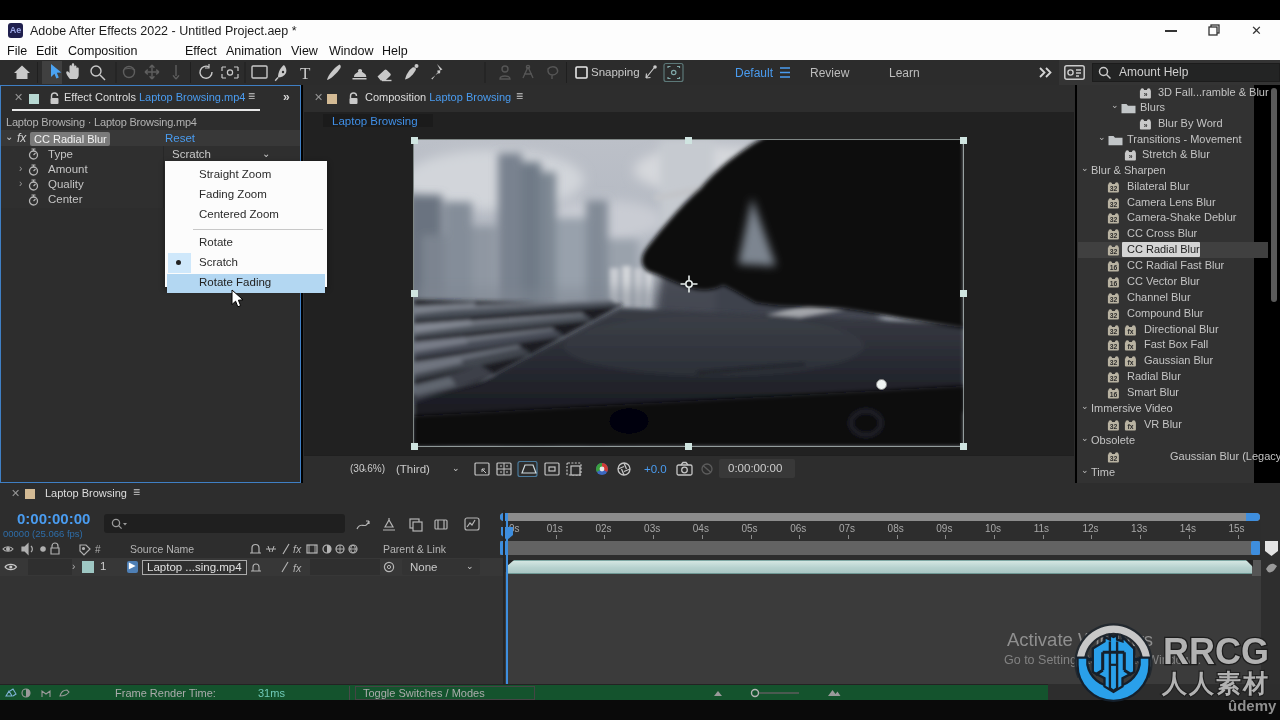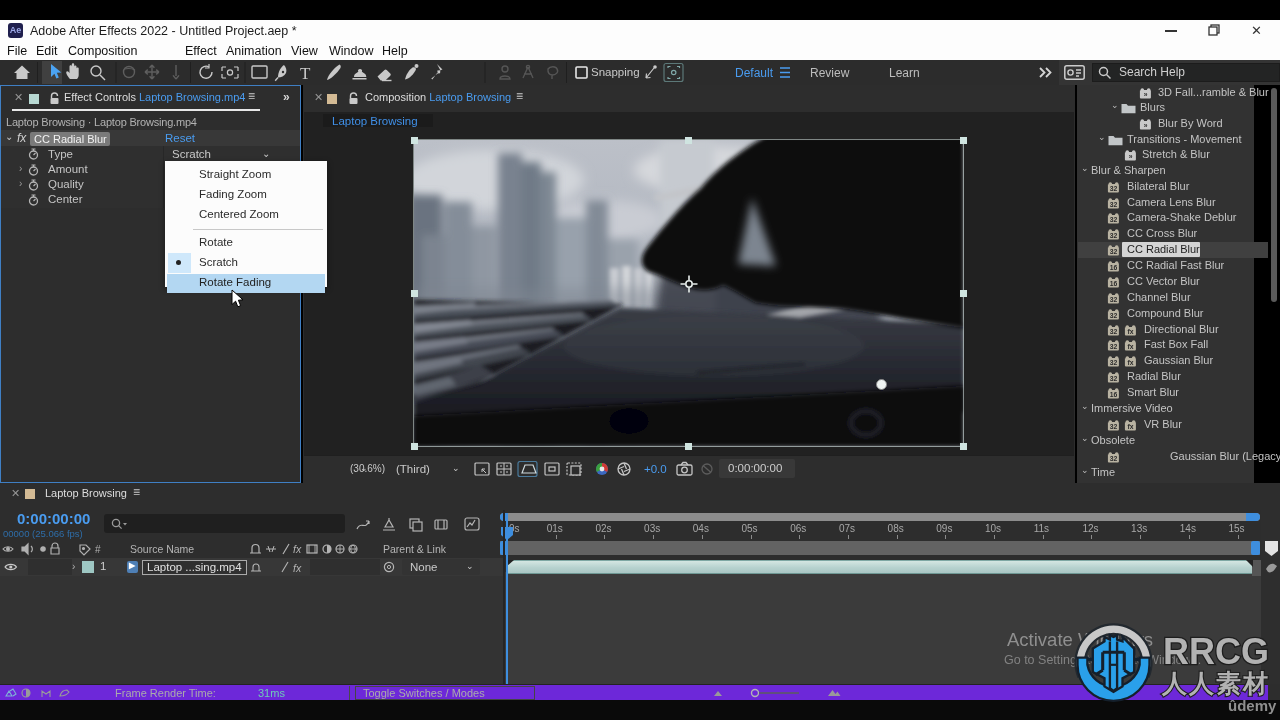--- a/index.html
+++ b/index.html
@@ -123,21 +123,21 @@
     <rect x="0.8" y="0.8" width="19.4" height="13.4" rx="2" fill="none" stroke="#cccccc" stroke-width="1.5"></rect>
     <circle cx="6.5" cy="7.5" r="2.6" fill="none" stroke="#cccccc" stroke-width="1.4"></circle>
     <path d="M12 5 h5 M12 8 h5 M12 11 h3" stroke="#cccccc" stroke-width="1.4"></path>
   </svg>
 
   <div class="abs" style="left:1092px;top:3px;width:188px;height:19px;background:#232424;border:1px solid #1c1c1c;"></div>
   <svg class="abs" style="left:1098px;top:6px;" width="14" height="14" viewBox="0 0 14 14">
       <circle cx="5.5" cy="5.5" r="4" fill="none" stroke="#c9c9c9" stroke-width="1.5"></circle>
       <path d="M8.5 8.5 L12.5 12.5" stroke="#c9c9c9" stroke-width="1.5"></path>
     </svg>
-  <div class="tx" style="left:1119px;top:5px;font-size:12px;color:#cfcfcf;">Search Help</div>
+  <div class="tx" style="left:1119px;top:5px;font-size:12px;color:#cfcfcf;">Amount Help</div>
 </div>
 
 <div id="panelL" class="abs" style="left:0;top:85px;width:301px;height:398px;background:#2d2d2d;box-shadow:inset 0 0 0 1px #3f7fc4;">
 
   <div class="tx" style="left:14px;top:6px;font-size:11px;color:#969696;">✕</div>
   <div class="abs" style="left:29px;top:9px;width:10px;height:10px;background:#b7d8d2;"></div>
   <svg class="abs" style="left:49px;top:7px;" width="11" height="13" viewBox="0 0 11 13">
       <path d="M2.5 6 V4 a3 3 0 0 1 6 0" fill="none" stroke="#c9c9c9" stroke-width="1.4"></path>
       <rect x="1.5" y="6" width="8" height="6" rx="1" fill="#c9c9c9"></rect>
     </svg>
@@ -665,21 +665,21 @@
       <circle cx="6" cy="6" r="1.6" fill="none" stroke="#b5b5b5" stroke-width="1"></circle>
     </svg>
   <div class="abs" style="left:402px;top:76px;width:78px;height:16px;background:#333;border-radius:2px;"></div>
   <div class="tx" style="left:410px;top:78px;font-size:11.5px;color:#c9c9c9;">None</div>
   <div class="tx" style="left:466px;top:78px;font-size:9px;color:#c9c9c9;">⌄</div>
 
   <div class="abs" style="left:0;top:93px;width:505px;height:108px;background:#333;"></div>
   <div class="abs" style="left:503px;top:27px;width:2px;height:174px;background:#252525;"></div>
   <div class="abs" style="left:506px;top:50px;width:2px;height:151px;background:#3e8ede;"></div>
 
-  <div class="abs" style="left:0;top:201px;width:1268px;height:16px;background:#6d28d9;border-top:1px solid #232323;">
+  <div class="abs" style="left:0;top:201px;width:1048px;height:16px;background:#14532d;border-top:1px solid #232323;">
     <svg class="abs" style="left:4px;top:2px;" width="100" height="12" viewBox="0 0 100 12">
       <g fill="none" stroke-width="1.1">
         <path d="M2 9 l3-5 3 5 z M6 4 l3-2 3 5 -3 2" stroke="#7fb3d6"></path>
         <circle cx="22" cy="6" r="4" stroke="#9a9a9a"></circle>
           <path d="M22 2 a4 4 0 0 1 0 8" fill="#9a9a9a"></path>
         <path d="M38 10 v-6 l4 3 4-3 v6" stroke="#9a9a9a"></path>
         <path d="M56 9 c1-4 4-6 7-6 l2 2 c-2 3-5 4-9 4 z" stroke="#9a9a9a"></path>
       </g>
     </svg>
     <div class="tx" style="left:115px;top:2px;font-size:11px;color:#ababab;">Frame Render Time:</div>

